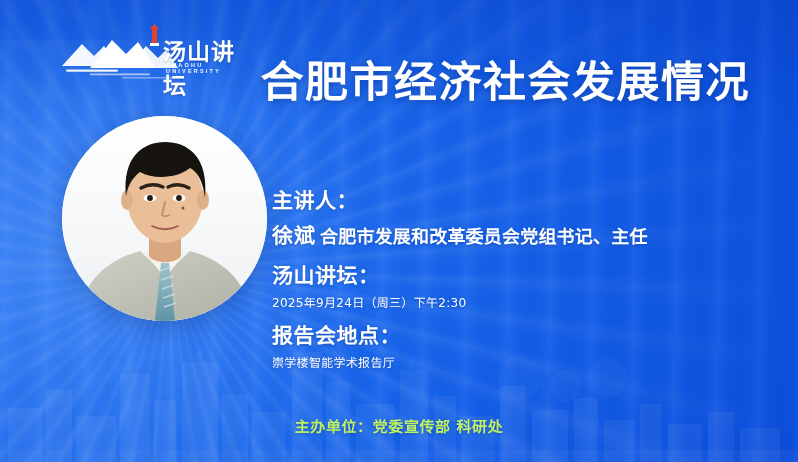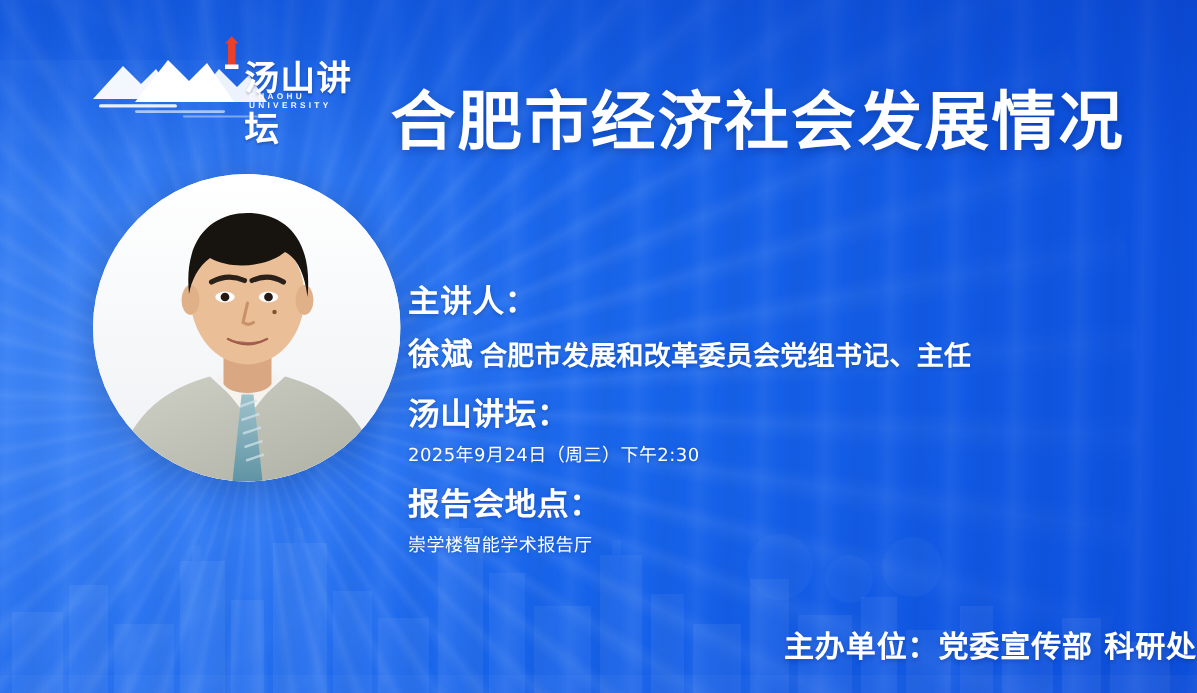--- a/index.html
+++ b/index.html
@@ -156,22 +156,22 @@
   .info .val{
     margin-top:4px;margin-bottom:13px;
     font-size:12px;font-weight:400;letter-spacing:.3px;
     font-family:"DejaVu Sans","Liberation Sans",sans-serif;
     text-shadow:0 1px 3px rgba(0,20,80,.25);
   }
 
   
   .footer{
     position:absolute;left:0;right:0;top:415px;
-    text-align:right;color:#ffffff;
-    font-size:20px;font-weight:700;letter-spacing:.6px;
+    text-align:center;color:#bef264;
+    font-size:15px;font-weight:700;letter-spacing:.6px;
     font-family:"DejaVu Sans","Liberation Sans",sans-serif;
     text-shadow:0 1px 3px rgba(0,20,80,.28);
   }
 </style>
 </head>
 <body>
 
 <div class="poster">
 
   <div class="bg-base"></div>

